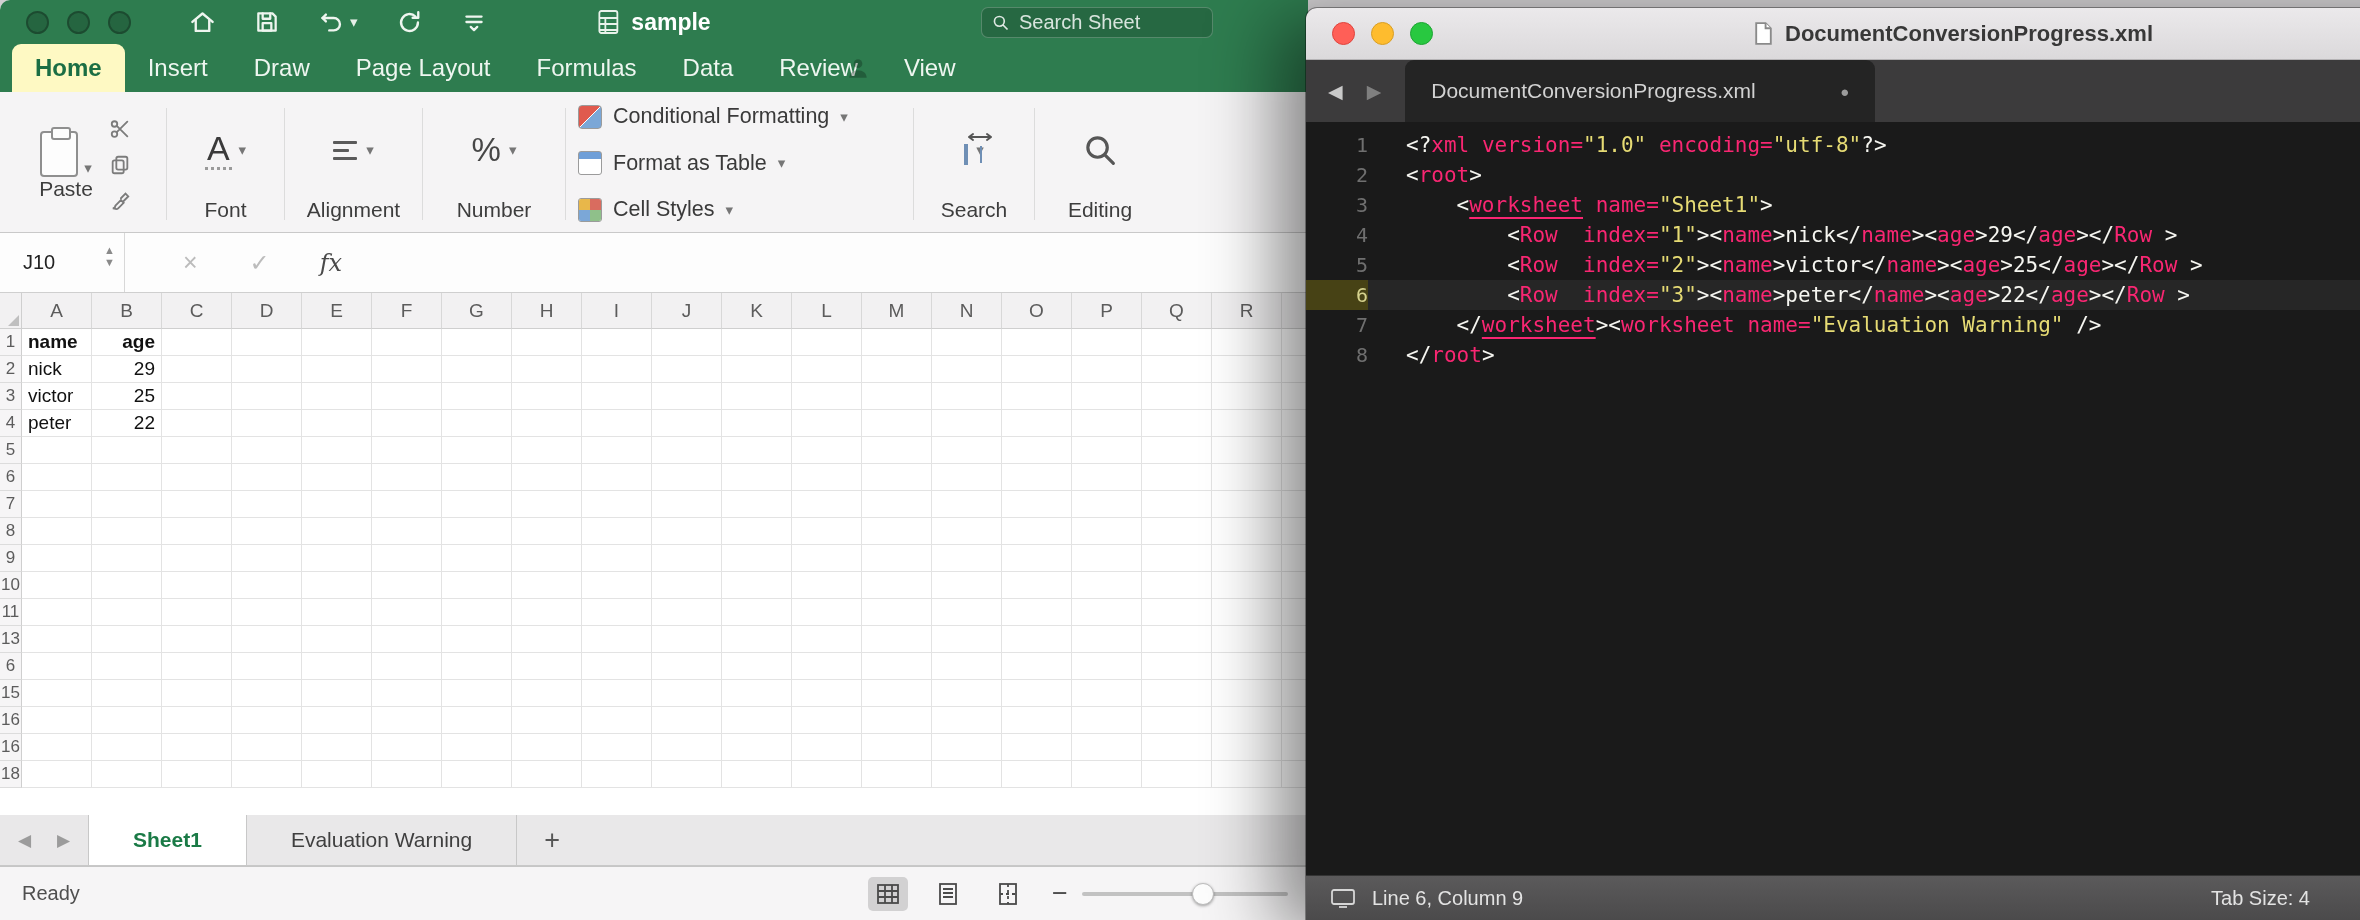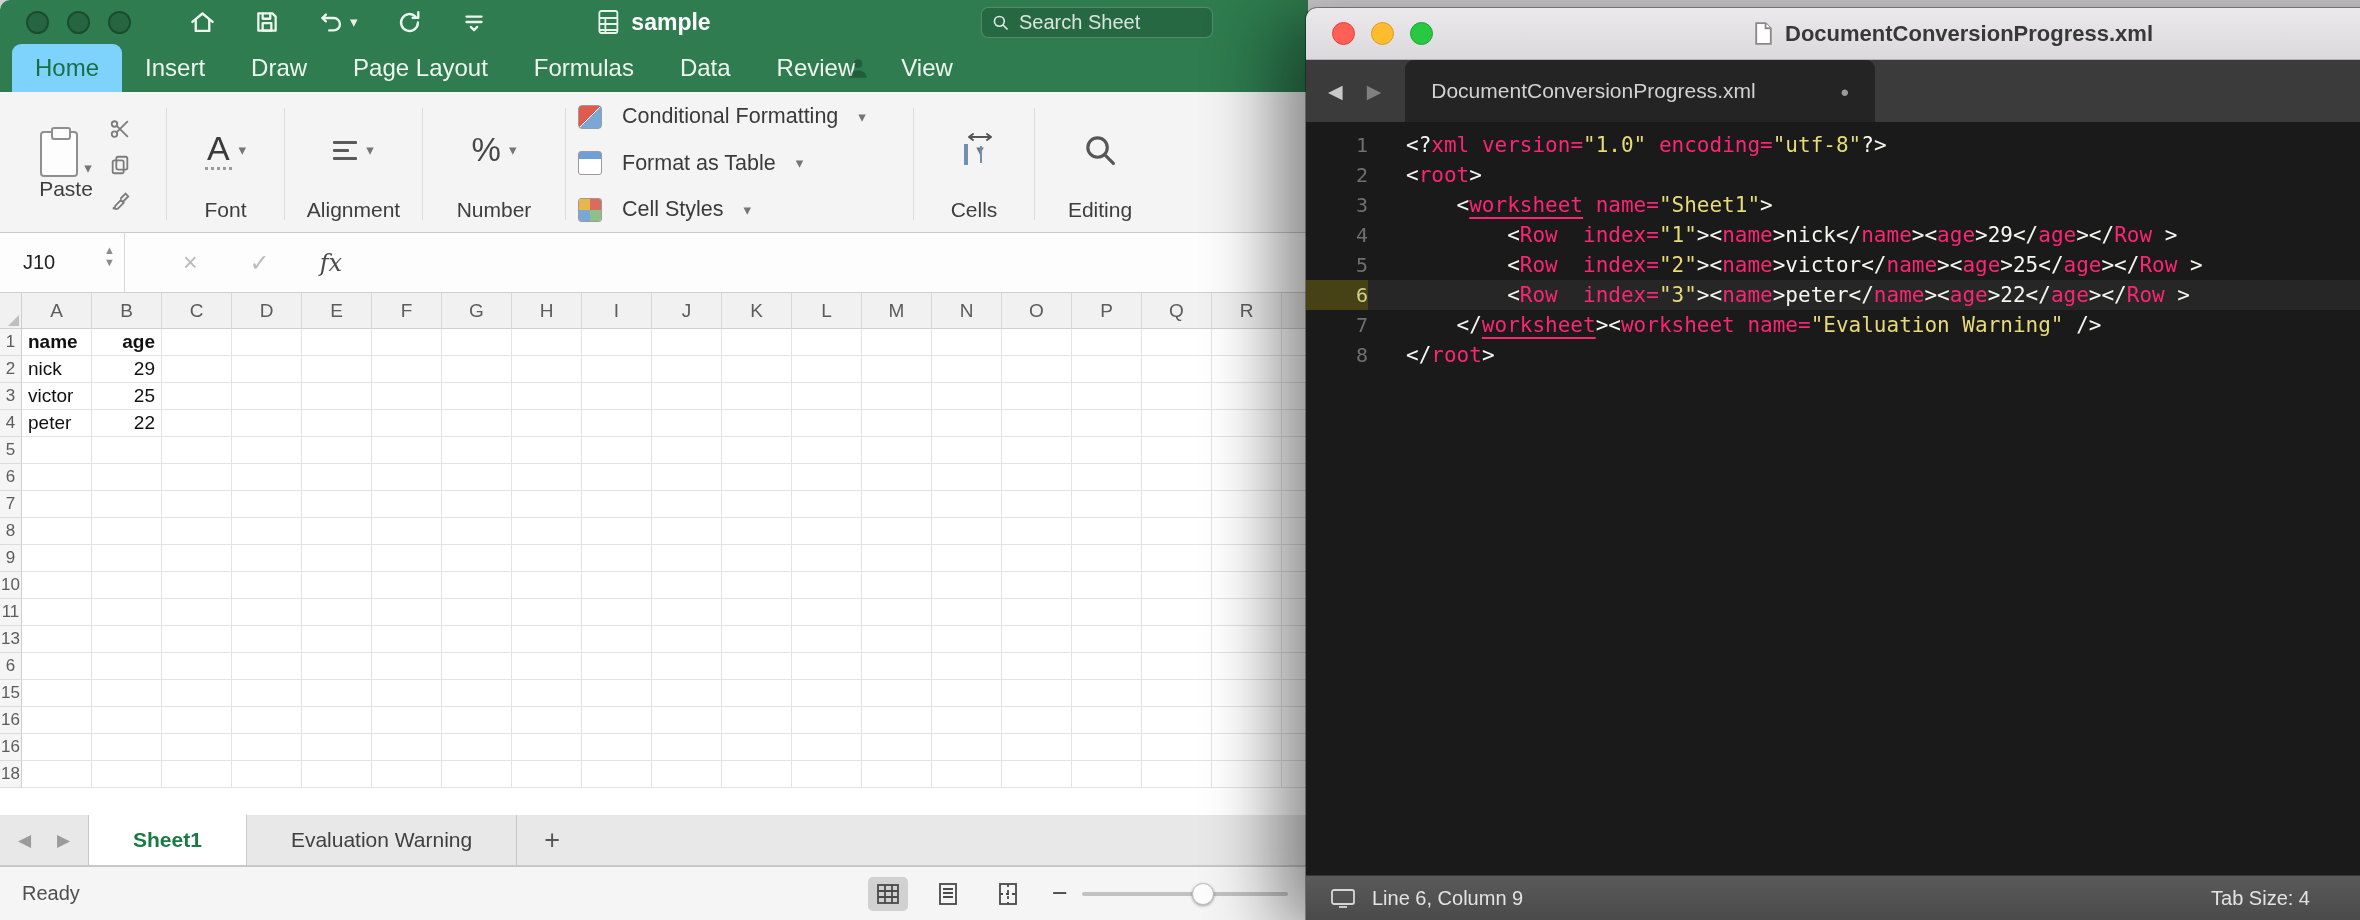--- a/index.html
+++ b/index.html
@@ -21,21 +21,21 @@
   .xl-title svg { stroke:#e9f2ea; stroke-width:1.8; fill:none; }
   .xl-title-text { color:#ffffff; font-size:23px; font-weight:700; }
   .xl-search { position:absolute; right:95px; top:7px; width:232px; height:31px; border-radius:7px;
     background:rgba(0,0,0,0.16); border:1px solid rgba(255,255,255,0.22);
     display:flex; align-items:center; gap:9px; padding:0 10px; }
   .xl-search svg { stroke:rgba(255,255,255,0.85); stroke-width:2; fill:none; }
   .xl-search-text { color:rgba(255,255,255,0.82); font-size:20px; }
 
   .xl-tabs { height:48px; background:#2e7c4f; display:flex; align-items:stretch; padding-left:12px; position:relative; }
   .xl-tab { padding:0 23px; display:flex; align-items:center; font-size:24px; color:#eef6f0; cursor:default; }
-  .xl-tab.active { background:#7dd3fc; color:#1b6e44; font-weight:400; border-radius:9px 9px 0 0; }
+  .xl-tab.active { background:#fef9c3; color:#1b6e44; font-weight:700; border-radius:9px 9px 0 0; }
   .share-person { position:absolute; left:845px; top:11px; opacity:.55; }
   .share-person svg { fill:rgba(0,0,0,0.45); }
 
   .xl-ribbon { height:141px; background:#f5f4f5; border-bottom:1px solid #c9c9c9;
     display:flex; align-items:stretch; padding:4px 0 0 10px; }
   .rdiv { width:1px; background:#dcdcdc; margin:12px 6px; }
   .rgroup { display:flex; flex-direction:column; align-items:center; padding:6px 0 8px; }
   .gzone { flex:1; display:flex; align-items:center; }
   .glabel { font-size:21px; color:#3d3d3d; padding-bottom:2px; }
   .caret { font-size:15px; color:#767676; }
@@ -48,21 +48,21 @@
   .small-col { display:flex; flex-direction:column; justify-content:center; gap:14px; padding-top:4px; }
   .small-ic svg { stroke:#7c7c7c; stroke-width:2; fill:none; stroke-linecap:round; }
 
   .font-a { font-size:34px; color:#3a3a3a; border-bottom:3px dotted #9a9a9a; line-height:1.1; padding:0 2px; }
   .bars { display:flex; flex-direction:column; gap:5px; }
   .bars i { display:block; height:3px; background:#5a5a5a; border-radius:1px; }
   .bars i:nth-child(1){width:24px}.bars i:nth-child(2){width:16px}.bars i:nth-child(3){width:24px}
   .pct { font-size:33px; color:#474747; }
 
   .cf-group { width:335px; display:flex; flex-direction:column; justify-content:space-between; padding:8px 0 10px 6px; }
-  .cf-row { display:flex; align-items:center; gap:20px; font-size:21.5px; color:#3a3a3a; }
+  .cf-row { display:flex; align-items:center; gap:11px; font-size:21.5px; color:#3a3a3a; }
   .cf-ic { width:24px; height:24px; border-radius:4px; border:1px solid #9b9b9b;
     background:linear-gradient(135deg,#e05a4e 0 48%,#ffffff 48% 52%,#7ba7d7 52% 100%); }
   .ft-ic { width:24px; height:24px; border-radius:3px; border:1px solid #9b9b9b;
     background:linear-gradient(#6f9fd8 0 34%,#ffffff 34% 100%); }
   .cs-ic { width:24px; height:24px; border-radius:3px; border:1px solid #9b9b9b; overflow:hidden; display:grid; grid-template-columns:1fr 1fr; grid-template-rows:1fr 1fr; }
   .cs-ic i:nth-child(1){background:#e8b74a}.cs-ic i:nth-child(2){background:#d96c5f}
   .cs-ic i:nth-child(3){background:#7ba7d7}.cs-ic i:nth-child(4){background:#8fc08a}
 
   .cells-ic { position:relative; padding-top:10px; }
   .cells-grid { width:32px; height:24px; border:2px solid #6f8fb5; position:relative; background:#fff; }
@@ -323,21 +323,21 @@
         <span class="cells-ic">
           <span class="cells-arrow">
               <svg width="28" height="10" viewBox="0 0 28 10">
                 <path d="M3 5h22M3 5l4-3M3 5l4 3M25 5l-4-3M25 5l-4 3"></path>
               </svg>
             </span>
           <span class="cells-grid"></span>
         </span>
         <span class="caret">▾</span>
       </div>
-      <span class="glabel">Cells</span>
+      <span class="glabel">Search</span>
     </div>
     <div class="rdiv"></div>
 
     <div class="rgroup" style="width:118px">
       <div class="gzone">
         <span class="magnify">
           <svg width="34" height="34" viewBox="0 0 28 28">
               <circle cx="12" cy="12" r="8"></circle>
               <path d="m18 18 7 7"></path>
             </svg>

